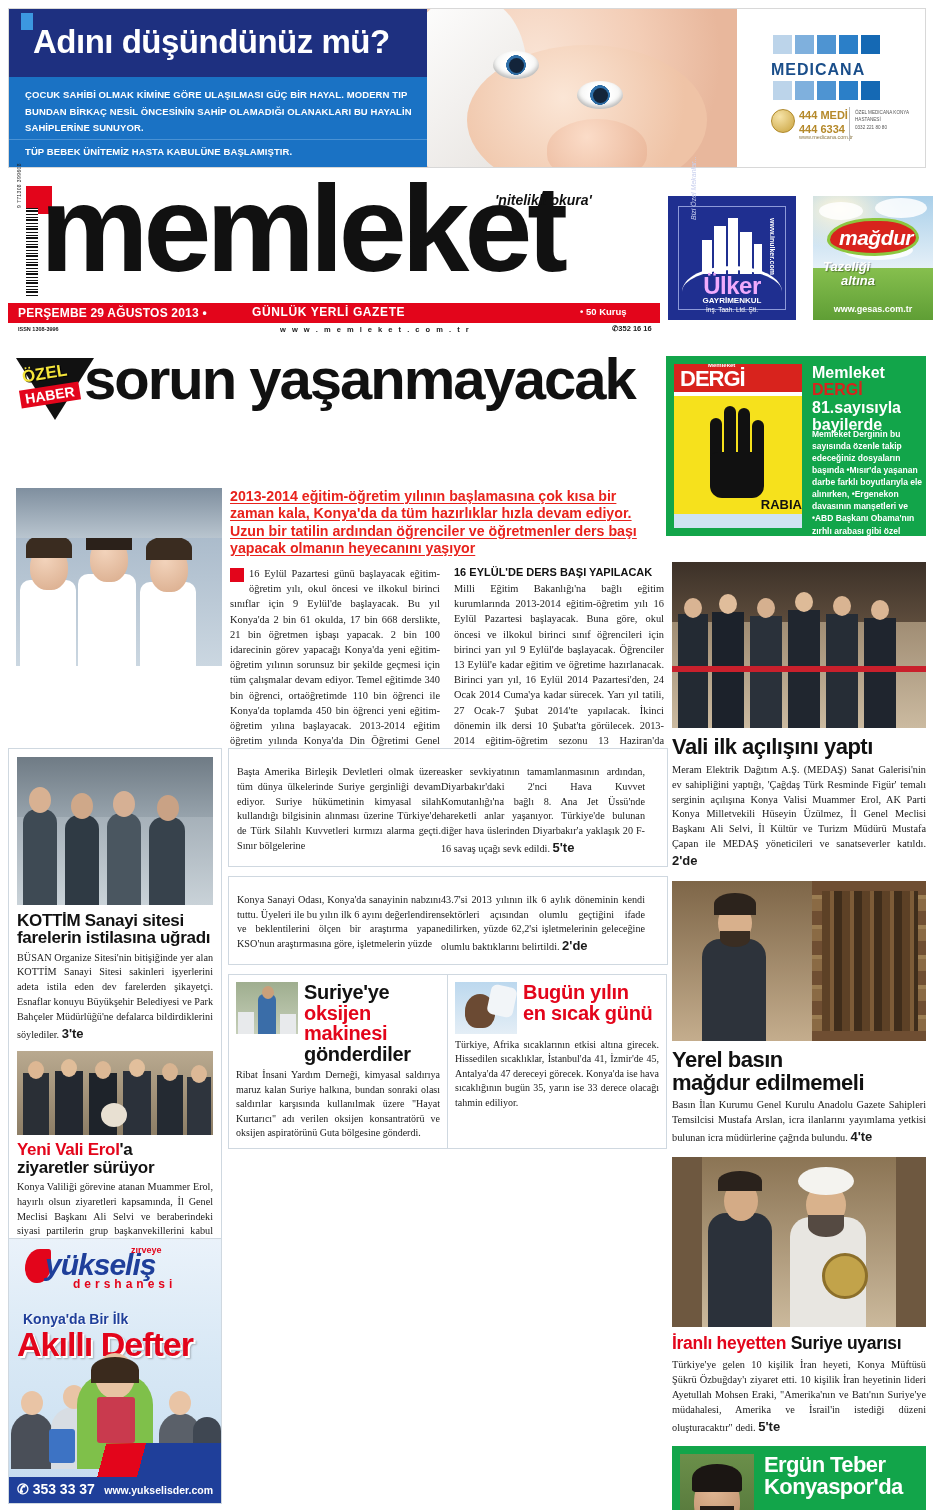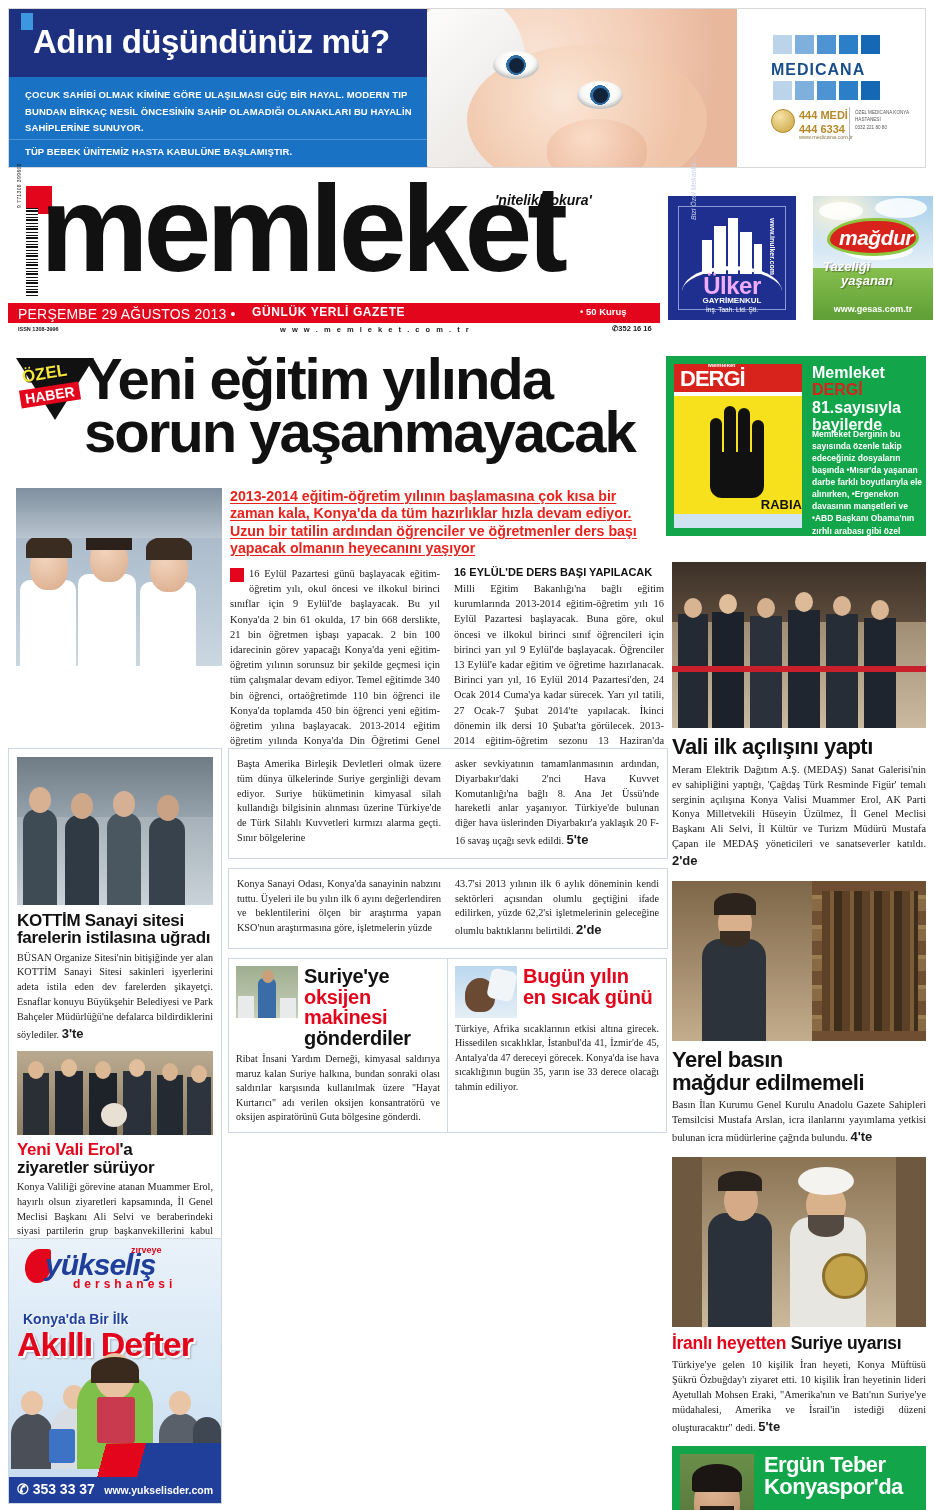--- a/index.html
+++ b/index.html
@@ -77,21 +77,21 @@
   .barcode-num { position:absolute; left:8px; top:28px; width:92px; transform: rotate(-90deg); transform-origin: 0 0;
     font-size:5px; color:#222; letter-spacing:.4px; }
   .redsq { position:absolute; left:18px; top:6px; width:26px; height:28px; background:#e3051b; }
   .logo-memleket {
     position:absolute; left:32px; top:-12px;
     font-size: 122px; font-weight: bold; letter-spacing: -5px; color:#111;
     font-family: "Liberation Sans", sans-serif; line-height: 1;
   }
   .slogan { position:absolute; left:487px; top:12px; font-size:14px; font-style:italic; font-weight:bold; color:#111; }
   .mast-bar { position:absolute; left:0; top:123px; width:652px; height:20px; background:#e3051b; }
-  .mast-date { position:absolute; left:10px; top:126px; color:#fff; font-size:14px; font-weight:normal; letter-spacing:.2px; }
+  .mast-date { position:absolute; left:10px; top:126px; color:#fff; font-size:12px; font-weight:bold; letter-spacing:.2px; }
   .mast-mid { position:absolute; left:244px; top:125px; color:#fff; font-size:12px; font-weight:bold; letter-spacing:.6px; }
   .mast-price { position:absolute; left:572px; top:126px; color:#fff; font-size:9.5px; font-weight:bold; }
   .mast-issn { position:absolute; left:10px; top:146px; color:#222; font-size:5.5px; font-weight:bold; }
   .mast-web { position:absolute; left:272px; top:145px; color:#222; font-size:7.5px; font-weight:bold; letter-spacing:2px; }
   .mast-tel { position:absolute; left:604px; top:144px; color:#222; font-size:7.5px; font-weight:bold; }
 
   
   .ad-ulker { position:absolute; left:660px; top:16px; width:128px; height:124px; background:#1f2f90; padding:6px; }
   .ulker-frame { position:absolute; left:10px; top:10px; right:10px; bottom:10px; border:1px solid #8d9ad8; }
   .ulker-tower { position:absolute; left:34px; top:16px; width:60px; height:62px; }
@@ -205,21 +205,21 @@
   .yk-tel { position:absolute; left:8px; top:4px; color:#fff; font-size:14px; font-weight:bold; }
   .yk-url { position:absolute; right:8px; top:7px; color:#fff; font-size:10.5px; font-weight:bold; }
 
   
   .centercol { position:absolute; left:228px; top:748px; width:440px; }
   .cc-box { border:1px solid #cfd8e0; background:#fff; padding:8px; }
   .cc-photo { width:422px; height:272px; position:relative; overflow:hidden;
     background: linear-gradient(to bottom,#cfe2f2 0 42%, #c9b79b 42%, #a38e72 100%); }
   .cc-hl { position:absolute; left:16px; top:8px; font-size:30px; font-weight:bold; color:#111; letter-spacing:-1px; }
   .cc-hl .red { color:#e3051b; }
-  .cc-cols { display:flex; gap:14px; }
+  .cc-cols { display:flex; margin-top:8px; }
   .cc-col { width:204px; font-family:"Liberation Serif",serif; font-size:10.2px; line-height:1.45; text-align:justify; color:#1a1a1a; }
 
   .cc-box2 { border:1px solid #cfd8e0; background:#fff; padding:8px; margin-top:9px; }
   .cc-photo2 { width:422px; height:200px; position:relative; overflow:hidden;
     background: linear-gradient(130deg,#2b2f33 0 30%, #7c5a2a 30% 62%, #3a6f94 62% 100%); }
   .cc-hl2 { position:absolute; left:14px; top:10px; font-size:27px; font-weight:bold; color:#fff;
     letter-spacing:-.8px; line-height:1.02; text-shadow:0 1px 4px rgba(0,0,0,.6); }
 
   .cc-bottom { display:flex; gap:0; margin-top:9px; }
   .cb-item { width:220px; border:1px solid #cfd8e0; background:#fff; padding:7px; }
@@ -354,34 +354,33 @@
       <div class="gesas-sky">
         <div class="gesas-cloud" style="left:6px;top:6px;width:44px;height:18px"></div>
         <div class="gesas-cloud" style="left:62px;top:2px;width:52px;height:20px"></div>
         <div class="gesas-cloud" style="left:30px;top:44px;width:70px;height:20px"></div>
       </div>
       <div class="gesas-blob">
         <div class="gesas-word">mağdur</div>
       </div>
       <div class="gesas-tag">
         <div>Tazeliği</div>
-        <div style="padding-left:18px">yaşanan</div>
+        <div style="padding-left:18px">altına</div>
       </div>
       <div class="gesas-url">www.gesas.com.tr</div>
     </div>
   </div>
 
   <div class="headline-wrap">
     <div class="ozelhaber">
       <div class="oz-tri"></div>
       <div class="oz-t1">ÖZEL</div>
       <div class="oz-t2">HABER</div>
     </div>
     <div class="headline">
-      <span>Yeni eğitim yılında</span>
       <span class="l2">sorun yaşanmayacak</span>
     </div>
   </div>
 
   <div class="dergi-box">
     <div class="dergi-cover">
       <div class="dc-red">
         <div class="dc-memleket">Memleket</div>
         <div class="dc-dergi">DERGİ</div>
       </div>

